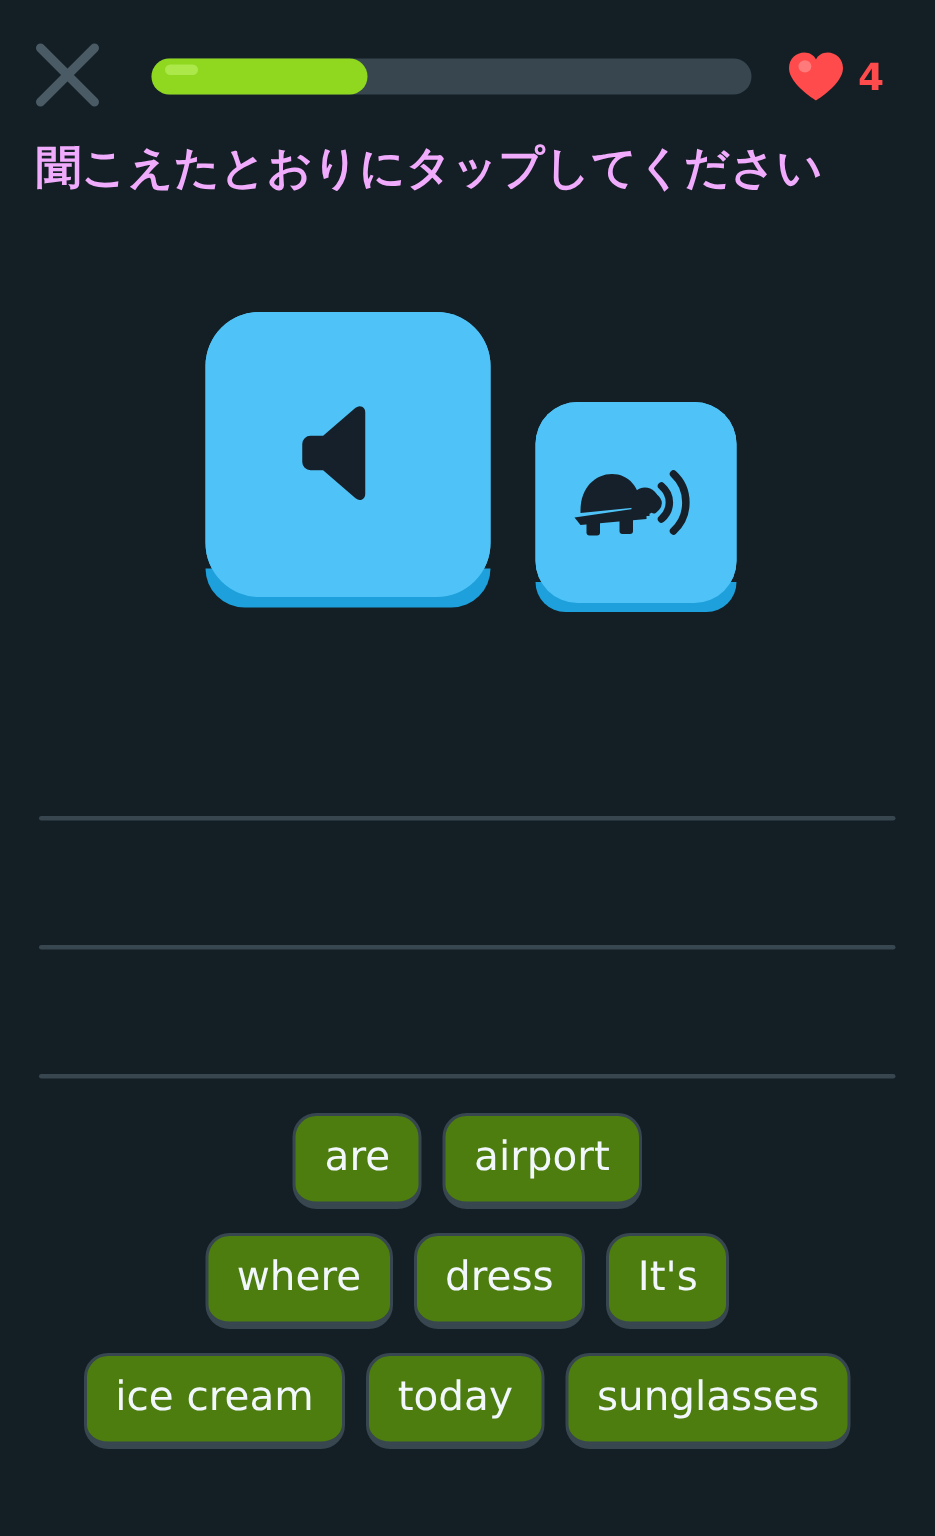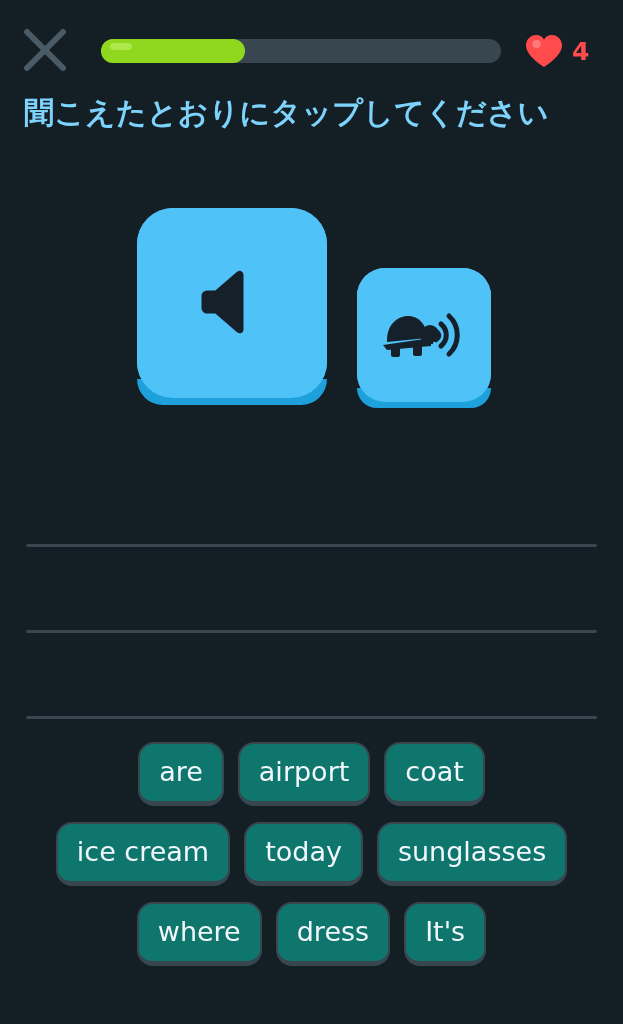--- a/index.html
+++ b/index.html
@@ -81,21 +81,21 @@
     line-height: 1;
     letter-spacing: 0px;
   }
 
   
   #prompt-title {
     position: absolute;
     left: 24px;
     top: 92px;
     width: 570px;
-    color: #7dd3fc;
+    color: #f0abfc;
     font-size: 30px;
     font-weight: bold;
     line-height: 1.38;
     letter-spacing: 0.2px;
   }
 
   
   #audio-row {
     position: absolute;
     left: 0;
@@ -191,21 +191,21 @@
   }
   .word-row {
     display: flex;
     justify-content: center;
     align-items: flex-start;
     gap: 14px;
     margin-bottom: 16px;
   }
   .word-tile {
     position: relative;
-    background: #0f766e;
+    background: #4d7c0f;
     border: 2px solid #37464F;
     border-bottom: 5px solid #37464F;
     border-radius: 16px;
     color: #F1F7FB;
     font-size: 27px;
     line-height: 1;
     padding: 14px 19px 16px 19px;
     cursor: pointer;
     white-space: nowrap;
     font-family: "DejaVu Sans", "Liberation Sans", sans-serif;
@@ -286,28 +286,27 @@
   <div class="answer-line" style="top:44px;"></div>
   <div class="answer-line" style="top:130px;"></div>
   <div class="answer-line" style="top:216px;"></div>
 </div>
 
 <div id="word-bank">
 
   <div class="word-row">
     <button class="word-tile">are</button>
     <button class="word-tile">airport</button>
-    <button class="word-tile">coat</button>
+  </div>
+
+  <div class="word-row">
+    <button class="word-tile">where</button>
+    <button class="word-tile">dress</button>
+    <button class="word-tile">It's</button>
   </div>
 
   <div class="word-row">
     <button class="word-tile">ice cream</button>
     <button class="word-tile">today</button>
     <button class="word-tile">sunglasses</button>
   </div>
 
-  <div class="word-row">
-    <button class="word-tile">where</button>
-    <button class="word-tile">dress</button>
-    <button class="word-tile">It's</button>
-  </div>
-
 </div>
 
 </body></html>

